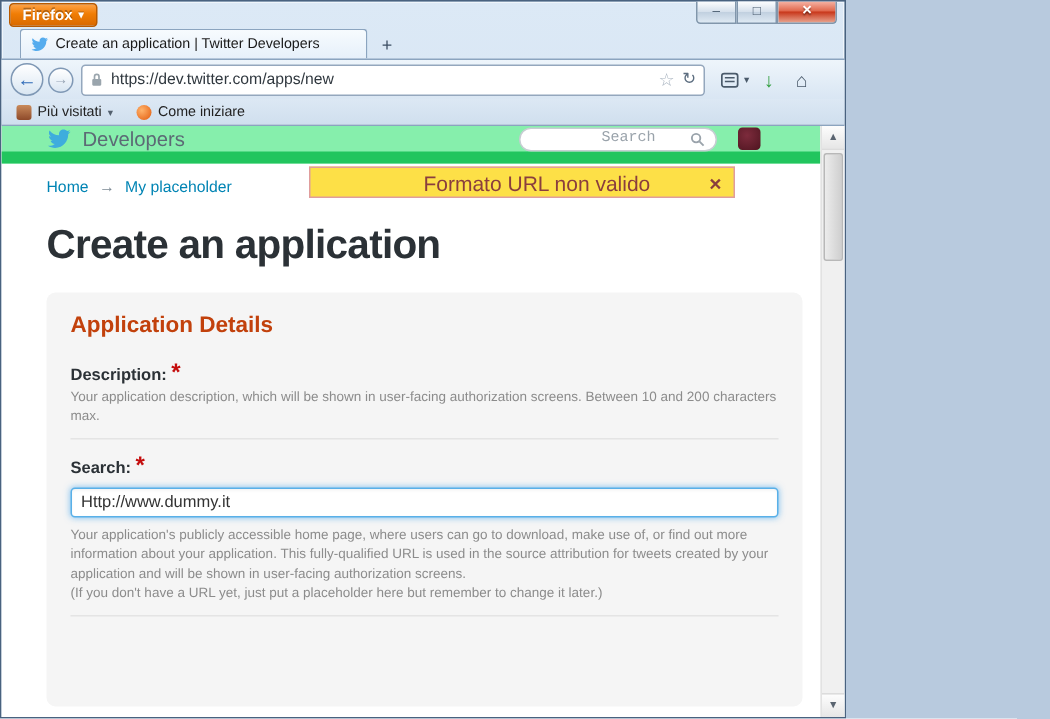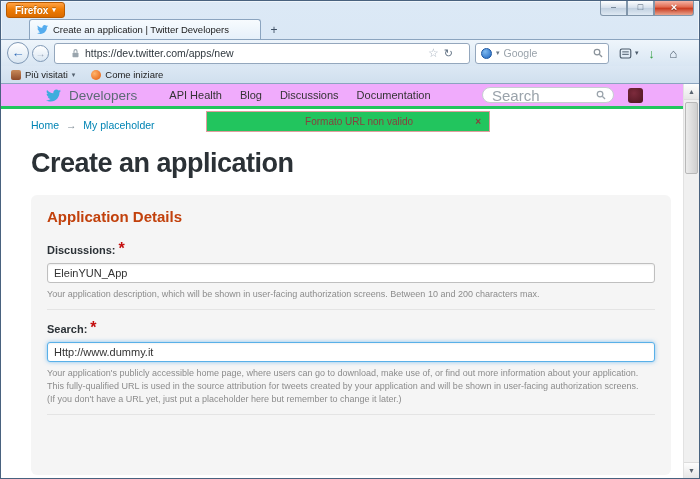--- a/index.html
+++ b/index.html
@@ -1,40 +1,40 @@
 <!DOCTYPE html>
 <html><head>
 <meta charset="utf-8">
 <style>
   * { box-sizing: border-box; }
   html, body { margin:0; padding:0; }
   body { width:700px; height:479px; overflow:hidden; font-family:"Liberation Sans", sans-serif; background:#b8cade; }
 
-  .window { width:700px; height:479px; display:flex; flex-direction:column; border:1px solid #49627f; background:linear-gradient(#dce9f6,#c6d8ea); box-shadow: inset 0 0 0 1px rgba(255,255,255,.55); position:relative; }
+  .window { width:564px; height:479px; display:flex; flex-direction:column; border:1px solid #49627f; background:linear-gradient(#dce9f6,#c6d8ea); box-shadow: inset 0 0 0 1px rgba(255,255,255,.55); position:relative; }
 
   
   .titlebar { height:18px; flex:0 0 auto; position:relative; }
   .fx-btn { position:absolute; left:5px; top:1px; height:16px; padding:0 8px; display:flex; align-items:center; gap:4px; background:linear-gradient(#ffa245,#f07d05 45%,#d96a00); border:1px solid #b85a00; border-radius:3px; color:#fff; font-size:10px; font-weight:bold; text-shadow:0 -1px 0 rgba(0,0,0,.3); cursor:pointer; }
   .fx-caret { font-size:7px; }
   .win-controls { position:absolute; right:5px; top:0; display:flex; }
   .win-btn { width:27px; height:15px; border:1px solid #8196ab; border-top:none; background:linear-gradient(#fdfeff,#d4dfeb 50%,#c0cfdf 50%,#dee9f3); color:#46586c; font-size:9px; line-height:13px; text-align:center; cursor:pointer; }
   .win-btn.min { border-radius:0 0 0 3px; }
   .win-btn.close { width:40px; border-radius:0 0 3px 0; background:linear-gradient(#f5b3a4,#e0674c 45%,#c8371b 50%,#e8a38e); color:#fff; font-weight:bold; font-size:11px; line-height:13px; text-shadow:0 1px 1px rgba(0,0,0,.4); }
 
   
-  .tabbar { height:20px; flex:0 0 auto; display:flex; align-items:flex-end; padding-left:12px;margin-left:16px; }
+  .tabbar { height:20px; flex:0 0 auto; display:flex; align-items:flex-end; padding-left:12px; }
   .tab { width:232px; height:20px; display:flex; align-items:center; gap:5px; padding:0 7px; background:linear-gradient(#f7fbfe,#e6f0fa); border:1px solid #8ba4bf; border-bottom:none; border-radius:3px 3px 0 0; font-size:9.5px; color:#1a1a1a; overflow:hidden; white-space:nowrap; cursor:pointer; }
   .tab-title { overflow:hidden; text-overflow:ellipsis; }
   .newtab { margin-left:3px; width:20px; height:16px; border-radius:2px; font-size:12px; color:#3c4e63; text-align:center; line-height:15px; cursor:pointer; }
 
   
   .navbar { height:27px; flex:0 0 auto; display:flex; align-items:center; padding:0 6px; gap:5px; background:linear-gradient(#eef5fb,#d9e6f3); border-top:1px solid #8ba4bf; }
   .nav-btn { flex:0 0 auto; width:22px; height:22px; border-radius:50%; border:1px solid #7f98b5; background:linear-gradient(#ffffff,#d9e6f2); color:#2f6bb8; font-size:13px; font-weight:bold; text-align:center; line-height:20px; cursor:pointer; }
   .nav-btn.fwd { width:17px; height:17px; font-size:10px; line-height:15px; color:#98a6b6; margin-left:-2px; }
-  .urlbar { flex:0 0 auto; width:416px; height:21px; background:#fff; border:1px solid #94a7bd; border-radius:3px; display:flex; align-items:center; padding:0 16px; gap:5px; font-size:10.5px; color:#30383f; cursor:text; }
+  .urlbar { flex:0 0 auto; width:416px; height:21px; background:#fff; border:1px solid #94a7bd; border-radius:3px; display:flex; align-items:center; padding:0 5px; gap:5px; font-size:10.5px; color:#30383f; cursor:text; }
   .url-text { flex:1; overflow:hidden; white-space:nowrap; }
   .ub-icon { flex:0 0 auto; color:#a9b4c0; font-size:12px; line-height:1; cursor:pointer; }
   .ub-icon.reload { color:#5d6e80; font-size:11px; }
   .searchbox { flex:0 0 auto; width:134px; height:21px; background:#fff; border:1px solid #94a7bd; border-radius:3px; display:flex; align-items:center; padding:0 5px; gap:4px; font-size:10.5px; cursor:text; }
   .g-fav { width:11px; height:11px; border-radius:50%; background:radial-gradient(circle at 35% 30%, #7db9f0, #1f66c0); border:1px solid #1a55a0; }
   .se-caret { font-size:7px; color:#6c7a88; }
   .se-label { flex:1; color:#9aa3ab; }
   .tb-icons { display:flex; align-items:center; gap:4px; margin-left:2px; }
   .tb-btn { width:18px; height:18px; display:flex; align-items:center; justify-content:center; color:#4a5a6a; font-size:13px; cursor:pointer; }
   .tb-btn.dl { color:#2f9e3d; font-weight:bold; }
@@ -44,35 +44,35 @@
   .bmbar { height:17px; flex:0 0 auto; display:flex; align-items:center; gap:16px; padding:0 10px; background:linear-gradient(#dce8f4,#d0dfee); font-size:9.5px; color:#222; }
   .bm-item { display:flex; align-items:center; gap:4px; cursor:pointer; }
   .bm-ico1 { width:10px; height:10px; border-radius:2px; background:linear-gradient(#c98a5a,#8e4a2a); }
   .bm-ico2 { width:10px; height:10px; border-radius:50%; background:radial-gradient(circle at 35% 35%, #ffb36b, #e2590b); }
   .bm-caret { font-size:7px; color:#53606e; }
 
   
   .content { flex:1; position:relative; background:#fff; overflow:hidden; border-top:1px solid #8ba4bf; }
   .page { position:absolute; top:0; left:0; right:16px; bottom:0; overflow:hidden; }
 
-  .site-header { height:25px; display:flex; align-items:center; padding-left:44px; border-bottom:3px solid #22c55e; background:#f0abfc; }
+  .site-header { height:25px; display:flex; align-items:center; padding-left:30px; border-bottom:8px solid #22c55e; background:#86efac; }
   .brand { display:flex; align-items:center; gap:7px; cursor:pointer; }
   .brand-name { font-size:13.5px; color:#5c6a75; }
   .site-nav { display:flex; gap:18px; margin-left:32px; font-size:11px; color:#333; }
   .site-nav span { cursor:pointer; }
   .site-search { margin-left:auto; margin-right:14px; width:132px; height:16px; border:1px solid #c6cdd2; border-radius:9px; display:flex; align-items:center; padding:0 7px; background:#fff; }
-  .site-search input { border:none; outline:none; flex:1; font-size:15px; color:#333; font-family:Liberation Sans, sans-serif; background:transparent; min-width:0; }
+  .site-search input { border:none; outline:none; flex:1; font-size:10px; color:#333; font-family:Liberation Mono, monospace; background:transparent; min-width:0;margin-left:45px; }
   .site-search input::placeholder { color:#9aa3ab; }
   .avatar { width:15px; height:15px; border-radius:3px; background:radial-gradient(circle at 40% 35%, #7d2b3c, #4e1520); margin-right:40px; cursor:pointer; flex:0 0 auto; }
 
   .breadcrumb { padding:10px 0 0 30px; font-size:10.5px; color:#0084b4; }
   .bc-link { cursor:pointer; color:#0084b4; }
   .bc-sep { color:#7c8a94; margin:0 4px; }
 
-  .alert { position:absolute; left:205px; top:27px; width:284px; height:21px; background:#22c55e; border:1px solid #e09d9d; display:flex; align-items:center; font-size:10px; color:#8a3e3e;padding-left:44px; }
+  .alert { position:absolute; left:205px; top:27px; width:284px; height:21px; background:#fde047; border:1px solid #e09d9d; display:flex; align-items:center; font-size:14px; color:#8a3e3e;padding-left:44px; }
   .alert-msg { flex:1; text-align:center; }
   .alert-close { padding:0 8px; cursor:pointer; font-weight:bold; color:#8a3e3e; }
 
   .page-title { margin:17px 0 16px 30px; font-size:27px; font-weight:bold; color:#2b3136; letter-spacing:-0.5px; }
 
   .panel { margin:16px 12px 0 30px; background:#f5f5f5; border-radius:6px; padding:13px 16px 60px; }
   .panel-heading { margin:0 0 6px; font-size:15px; font-weight:bold; color:#c2410c; }
   .fgroup { padding:9px 0 8px; border-bottom:1px solid #e4e4e4; }
   .flabel { font-size:11px; font-weight:bold; color:#2b3136; }
   .req { color:#c40d0d; margin-left:3px; font-weight:bold; }
@@ -119,29 +119,20 @@
     <div class="nav-btn fwd">→</div>
     <div class="urlbar">
       <svg width="9" height="10" viewBox="0 0 12 13">
           <rect x="2" y="6" width="8" height="6" rx="1" fill="#9aa5ad"></rect>
           <path d="M4 6V4a2 2 0 0 1 4 0v2" fill="none" stroke="#9aa5ad" stroke-width="1.5"></path>
         </svg>
       <span class="url-text">https://dev.twitter.com/apps/new</span>
       <span class="ub-icon">☆</span>
       <span class="ub-icon reload">↻</span>
     </div>
-    <div class="searchbox">
-      <span class="g-fav"></span>
-      <span class="se-caret">▾</span>
-      <span class="se-label">Google</span>
-      <svg width="10" height="10" viewBox="0 0 16 16">
-          <circle cx="6.5" cy="6.5" r="4.5" fill="none" stroke="#8a939b" stroke-width="2"></circle>
-          <line x1="10" y1="10" x2="14.5" y2="14.5" stroke="#8a939b" stroke-width="2"></line>
-        </svg>
-    </div>
     <div class="tb-icons">
       <div class="tb-btn">
         <svg width="13" height="13" viewBox="0 0 16 16">
             <rect x="1.5" y="2.5" width="13" height="11" rx="2" fill="none" stroke="#4a5a6a" stroke-width="1.4"></rect>
             <line x1="4" y1="6" x2="12" y2="6" stroke="#4a5a6a" stroke-width="1.2"></line>
             <line x1="4" y1="9" x2="12" y2="9" stroke="#4a5a6a" stroke-width="1.2"></line>
           </svg>
       </div>
       <span class="tb-caret">▾</span>
       <div class="tb-btn dl">↓</div>
@@ -164,26 +155,20 @@
   <div class="content">
     <div class="page">
 
       <div class="site-header">
         <div class="brand">
           <svg width="17" height="15" viewBox="0 0 512 512">
               <path fill="#3eaddd" d="M459.37 151.716c.325 4.548.325 9.097.325 13.645 0 138.72-105.583 298.558-298.558 298.558-59.452 0-114.68-17.219-161.137-47.106 8.447.974 16.568 1.299 25.34 1.299 49.055 0 94.213-16.568 130.274-44.832-46.132-.975-84.792-31.188-98.112-72.772 6.498.974 12.995 1.624 19.818 1.624 9.421 0 18.843-1.3 27.614-3.573-48.081-9.747-84.143-51.98-84.143-102.985v-1.299c13.969 7.797 30.214 12.67 47.431 13.319-28.264-18.843-46.781-51.005-46.781-87.391 0-19.492 5.197-37.36 14.294-52.954 51.655 63.675 129.3 105.258 216.365 109.807-1.624-7.797-2.599-15.918-2.599-24.04 0-57.828 46.782-104.934 104.934-104.934 30.213 0 57.502 12.67 76.67 33.137 23.715-4.548 46.456-13.32 66.599-25.34-7.798 24.366-24.366 44.833-46.132 57.827 21.117-2.273 41.584-8.122 60.426-16.243-14.292 20.791-32.161 39.308-52.628 54.253z"></path>
             </svg>
           <span class="brand-name">Developers</span>
         </div>
-        <div class="site-nav">
-          <span>API Health</span>
-          <span>Blog</span>
-          <span>Discussions</span>
-          <span>Documentation</span>
-        </div>
         <div class="site-search">
           <input type="text" placeholder="Search" style="">
           <svg width="10" height="10" viewBox="0 0 16 16">
               <circle cx="6.5" cy="6.5" r="4.5" fill="none" stroke="#9aa3ab" stroke-width="2"></circle>
               <line x1="10" y1="10" x2="14.5" y2="14.5" stroke="#9aa3ab" stroke-width="2"></line>
             </svg>
         </div>
         <div class="avatar"></div>
       </div>
 
@@ -198,22 +183,21 @@
         <span class="alert-close">×</span>
       </div>
 
       <div class="page-title">Create an application</div>
 
       <div class="panel">
         <div class="panel-heading">Application Details</div>
 
 
         <div class="fgroup">
-          <span class="flabel">Discussions:</span><span class="req">*</span>
-          <input class="finput" type="text" value="EleinYUN_App" style="">
+          <span class="flabel">Description:</span><span class="req">*</span>
           <div class="fhelp">Your application description, which will be shown in user-facing authorization screens. Between 10 and 200 characters max.</div>
         </div>
 
         <div class="fgroup">
           <span class="flabel">Search:</span><span class="req">*</span>
           <input class="finput focused" type="text" value="Http://www.dummy.it" style="">
           <div class="fhelp">Your application's publicly accessible home page, where users can go to download, make use of, or find out more information about your application. This fully-qualified URL is used in the source attribution for tweets created by your application and will be shown in user-facing authorization screens.</div>
           <div class="fhelp">(If you don't have a URL yet, just put a placeholder here but remember to change it later.)</div>
         </div>
 

